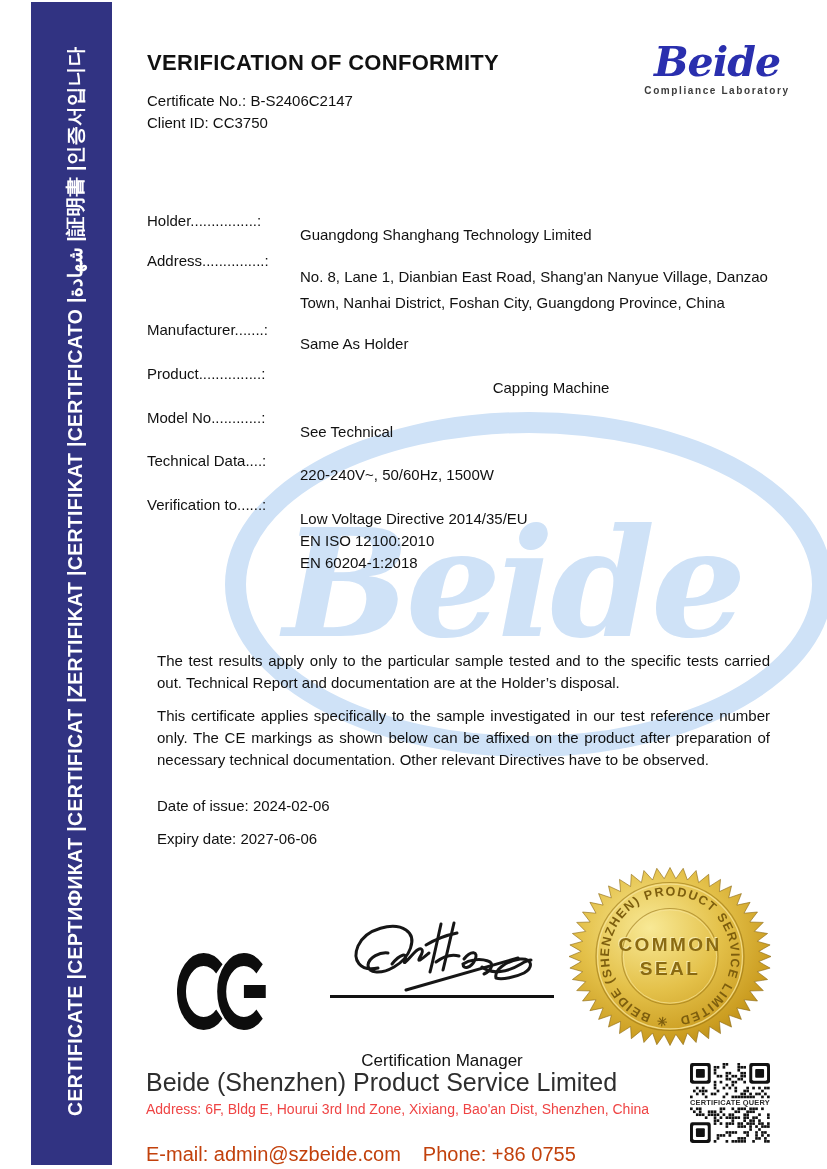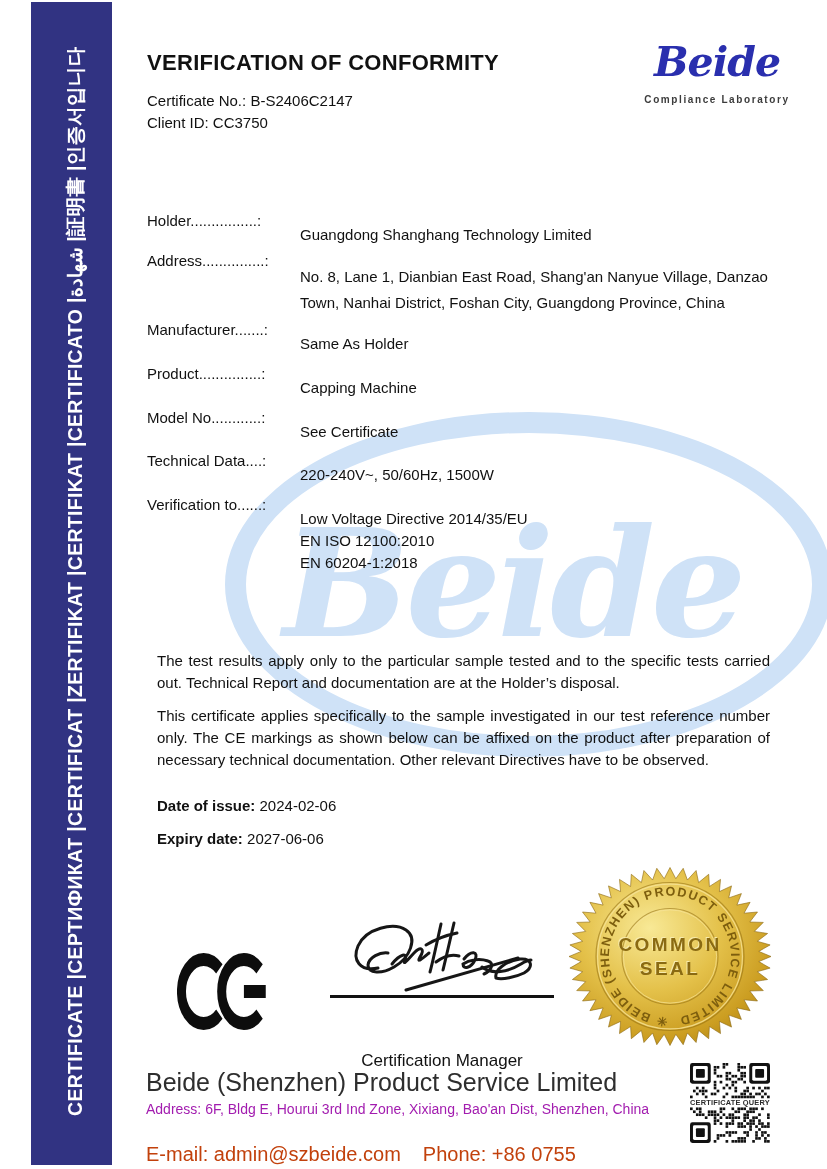--- a/index.html
+++ b/index.html
@@ -16,43 +16,43 @@
         border:21px solid #cfe2f7;border-radius:50%;z-index:0;}
   .wm-word{position:absolute;left:283px;top:508px;font-family:"DejaVu Serif",serif;
         font-style:italic;font-weight:bold;font-size:150px;line-height:1;
         color:#cfe2f7;z-index:0;letter-spacing:-4px;}
   
   .title{position:absolute;left:147px;top:50px;font-size:22px;font-weight:bold;letter-spacing:.3px;z-index:1;}
   .cert-line{position:absolute;left:147px;font-size:15px;z-index:1;}
   .logo{position:absolute;left:642px;top:40px;width:150px;text-align:center;z-index:1;}
   .logo-word{font-family:"DejaVu Serif",serif;font-style:italic;font-weight:bold;
         font-size:41px;line-height:44px;color:#2a2fae;letter-spacing:-1px;}
-  .logo-tag{font-size:10px;font-weight:bold;letter-spacing:1.6px;color:#3c3c3c;margin-top:10px;}
+  .logo-tag{font-size:10px;font-weight:bold;letter-spacing:1.6px;color:#3c3c3c;margin-top:1px;}
   
   .frow{position:absolute;left:147px;width:640px;z-index:1;}
   .frow .lbl{position:absolute;left:0;top:0;width:150px;font-size:15px;font-weight:normal;}
   .frow .val{position:absolute;left:153px;top:12px;width:502px;font-size:15px;line-height:26px;}
   .frow .vline{font-size:15px;line-height:21.8px;}
   
   .notes{position:absolute;left:147px;top:640px;width:633px;font-size:15px;
         line-height:22.3px;text-align:justify;z-index:1;}
   .notes p{margin:10px;}
   .dateline{margin-top:0;text-align:left;}
-  .dateline b{font-weight:bold;}
+  .dateline b{font-weight:normal;}
   .dates-gap{height:4px;}
   
   .ce{position:absolute;left:177px;top:953px;z-index:1;}
   .sig{position:absolute;left:348px;top:918px;z-index:1;}
   .sig-line{position:absolute;left:330px;top:995px;width:224px;height:2.5px;background:#111;z-index:1;}
   .sig-caption{position:absolute;left:324px;top:1003px;width:236px;text-align:center;font-size:17px;z-index:1;margin-top:48px;}
   .seal{position:absolute;left:567px;top:866px;z-index:1;}
   .seal text{font-family:"Liberation Sans",sans-serif;}
   
   .f-company{position:absolute;left:146px;top:1068px;font-size:25px;color:#2e2e2e;z-index:1;}
-  .f-address{position:absolute;left:146px;top:1101px;font-size:14px;color:#a21caf;z-index:1;}
+  .f-address{position:absolute;left:146px;top:1101px;font-size:14px;color:#ef4444;z-index:1;}
   .f-contact{position:absolute;left:146px;top:1123px;font-size:20px;color:#c2410c;z-index:1;margin-top:20px;}
   .f-contact span{margin-right:22px;}
   .qr{position:absolute;left:690px;top:1062px;z-index:1;}
 </style>
 </head>
 <body>
 
 <div class="page">
 
   <div class="wm-ellipse"></div>
@@ -83,25 +83,25 @@
   <div class="frow" style="top:252px;">
     <div class="lbl">Address...............:</div>
     <div class="val">No. 8, Lane 1, Dianbian East Road, Shang'an Nanyue Village, Danzao Town, Nanhai District, Foshan City, Guangdong Province, China</div>
   </div>
   <div class="frow" style="top:321px;">
     <div class="lbl">Manufacturer.......:</div>
     <div class="val" style="line-height:21px;">Same As Holder</div>
   </div>
   <div class="frow" style="top:365px;">
     <div class="lbl">Product...............:</div>
-    <div class="val" style="line-height:21px;">Capping Machine</div>
+    <div class="val" style="line-height:21px;text-align:center;">Capping Machine</div>
   </div>
   <div class="frow" style="top:409px;">
     <div class="lbl">Model No............:</div>
-    <div class="val" style="line-height:21px;">See Certificate</div>
+    <div class="val" style="line-height:21px;">See Technical</div>
   </div>
   <div class="frow" style="top:452px;">
     <div class="lbl">Technical Data....:</div>
     <div class="val" style="line-height:21px;">220-240V~, 50/60Hz, 1500W</div>
   </div>
   <div class="frow" style="top:496px;">
     <div class="lbl">Verification to......:</div>
     <div class="val" style="line-height:normal;">
       <div class="vline">Low Voltage Directive 2014/35/EU</div>
       <div class="vline">EN ISO 12100:2010</div>

